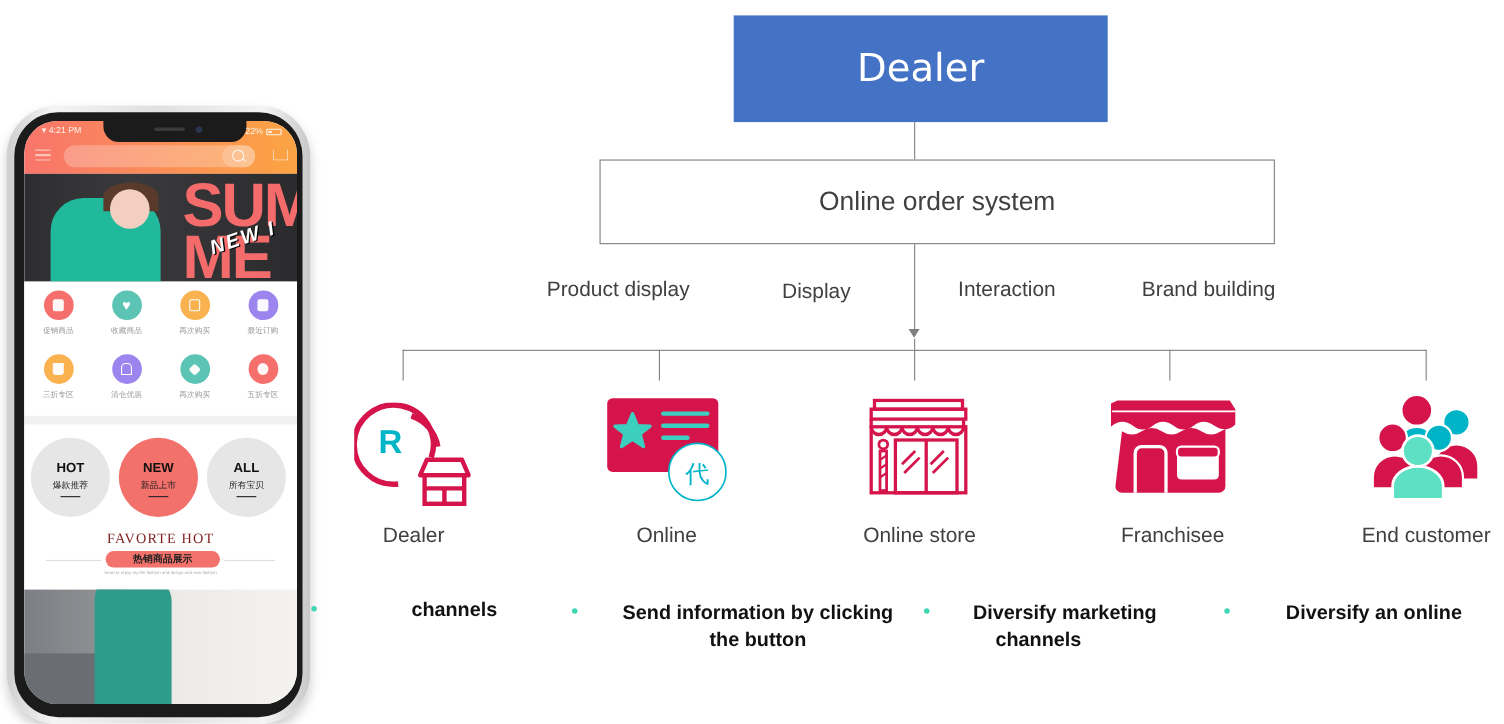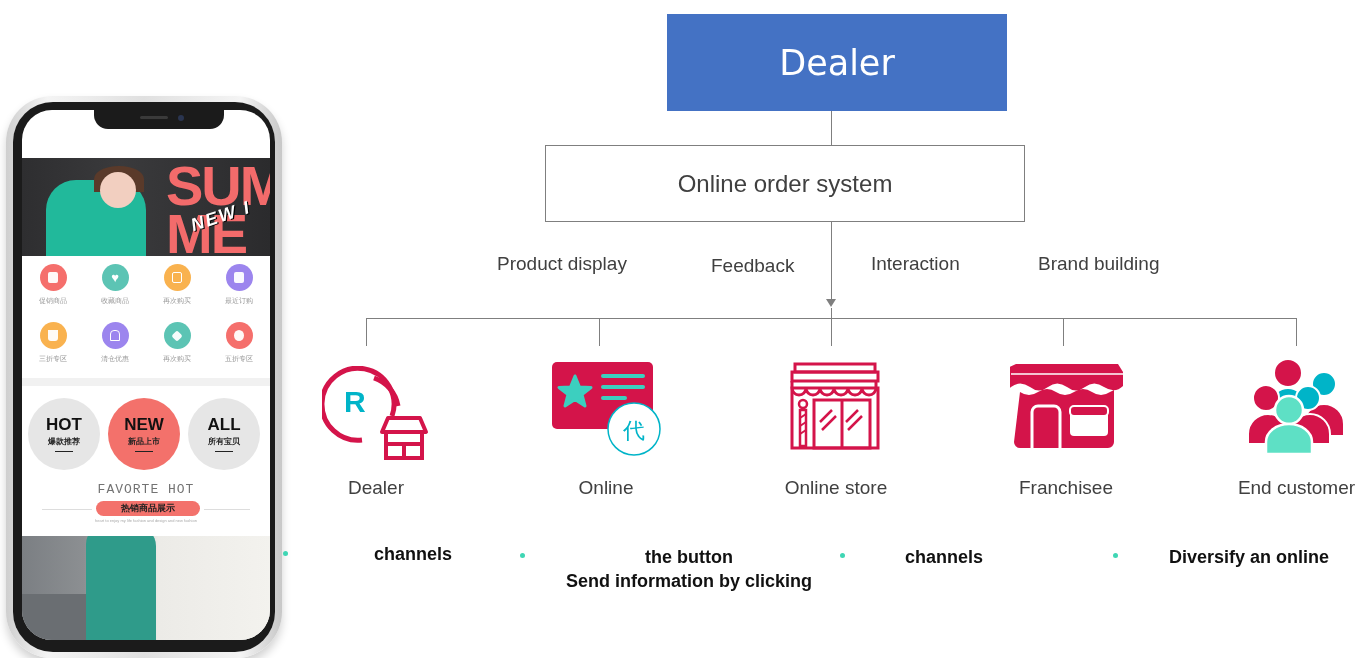--- a/index.html
+++ b/index.html
@@ -39,37 +39,37 @@
   .cat-grid { position: absolute; left: 0; top: 146px; width: 248px; height: 122px; background: #fff; display: grid; grid-template-columns: repeat(4, 1fr); padding-top: 8px; }
   .cat-item { display: flex; flex-direction: column; align-items: center; height: 58px; }
   .cat-circle { width: 27px; height: 27px; border-radius: 50%; position: relative; display: flex; align-items: center; justify-content: center; }
   .cat-circle .glyph { width: 10px; height: 11px; background: rgba(255,255,255,.95); border-radius: 2px; }
   .cat-label { font-size: 7px; color: #999; margin-top: 5px; }
 
   .divider-gray { position: absolute; left: 0; top: 268px; width: 248px; height: 8px; background: #f1f1f1; }
 
   .promo { position: absolute; left: 0; top: 276px; width: 248px; height: 150px; background: #fff; }
   .promo-circle { position: absolute; top: 12px; width: 72px; height: 72px; border-radius: 50%; display: flex; flex-direction: column; align-items: center; justify-content: center; }
-  .promo-circle .big { font-weight: bold; font-size: 17px; color: #111; line-height: 18px; }
-  .promo-circle .small { font-size: 8px; color: #222; font-weight: bold; margin-top: 2px; }
+  .promo-circle .big { font-weight: bold; font-size: 12px; color: #111; line-height: 18px; }
+  .promo-circle .small { font-size: 8px; color: #222; font-weight: normal; margin-top: 2px; }
   .promo-circle .line { width: 18px; height: 1.5px; background: #222; margin-top: 4px; }
-  .fav-title { position: absolute; left: 0; top: 96px; width: 248px; text-align: center; font-family: Liberation Mono, monospace; font-size: 13px; letter-spacing: 1px; color: #737373; }
+  .fav-title { position: absolute; left: 0; top: 96px; width: 248px; text-align: center; font-family: Liberation Serif, serif; font-size: 13px; letter-spacing: 1px; color: #7f1d1d; }
   .fav-line { position: absolute; top: 123px; height: 1px; background: #ddd; }
   .fav-pill { position: absolute; left: 74px; top: 115px; width: 104px; height: 15px; background: #f3726c; border-radius: 8px; text-align: center; font-size: 9px; line-height: 15px; color: #222; font-weight: bold; }
   .fav-sub { position: absolute; left: 0; top: 132px; width: 248px; text-align: center; font-size: 4px; color: #aaa; }
 
   .bottom-photo { position: absolute; left: 0; top: 426px; width: 248px; height: 104px; background: linear-gradient(90deg,#7b7f83 0%,#8c8f92 25%,#ecebe7 55%,#f3f2ee 100%); overflow: hidden; }
   .bottom-photo .sweater { position: absolute; left: 64px; top: -10px; width: 70px; height: 120px; background: #2f9b8a; border-radius: 18px 20px 0 0; }
   .bottom-photo .road { position: absolute; left: 0; top: 58px; width: 80px; height: 50px; background: #6a6e72; }
 
   
   .company-box { position: absolute; left: 667px; top: 14px; width: 340px; height: 97px; background: #4472c4; display: flex; align-items: center; justify-content: center; color: #fff; font-family: "DejaVu Sans", sans-serif; font-size: 35px; }
   .vline { position: absolute; width: 1px; background: #7f7f7f; }
   .hline { position: absolute; height: 1px; background: #7f7f7f; }
-  .order-box { position: absolute; left: 545px; top: 145px; width: 480px; height: 77px; border: 1px solid #7f7f7f; background: #fff; display: flex; align-items: center; justify-content: center; font-size: 24px; color: #404040; }
+  .order-box { position: absolute; left: 545px; top: 145px; width: 614px; height: 77px; border: 1px solid #7f7f7f; background: #fff; display: flex; align-items: center; justify-content: center; font-size: 24px; color: #404040; }
   .arrowhead { position: absolute; left: 826px; top: 299px; width: 0; height: 0; border-left: 5px solid transparent; border-right: 5px solid transparent; border-top: 8px solid #7f7f7f; }
   .flow-label { position: absolute; font-size: 19px; color: #404040; }
 
   .channel-label { position: absolute; font-size: 19px; color: #404040; text-align: center; }
 
   .bullet { position: absolute; width: 5px; height: 5px; border-radius: 50%; background: #3fd6b4; }
   .benefit { position: absolute; font-weight: bold; font-size: 18px; line-height: 24px; color: #111; text-align: center; }
 
   svg { display: block; }
 </style>
@@ -79,20 +79,36 @@
 <div class="stage">
 
   <div class="phone">
     <div class="phone-inner"></div>
     <div class="screen">
       <div class="notch">
         <div class="speaker"></div>
         <div class="cam"></div>
       </div>
 
+      <div class="app-header">
+        <div class="status-left">
+          <span>▾</span>
+          <span>4:21 PM</span>
+        </div>
+        <div class="status-right">
+          <span>※</span>
+          <span>22%</span>
+          <span class="battery"></span>
+        </div>
+        <div class="menu-icon"></div>
+        <div class="search-bar" placeholder="">
+          <div class="search-btn"></div>
+        </div>
+        <div class="cart-icon"></div>
+      </div>
 
       <div class="banner">
         <div class="person">
           <div class="hair"></div>
           <div class="head"></div>
         </div>
         <div class="sum">
           <div>SUM</div>
           <div>ME</div>
         </div>
@@ -183,21 +199,21 @@
   </div>
 
   <div class="company-box">Dealer</div>
   <div class="vline" style="left:831px;top:111px;height:34px"></div>
 
   <div class="order-box">Online order system</div>
   <div class="vline" style="left:831px;top:222px;height:78px"></div>
   <div class="arrowhead"></div>
 
   <div class="flow-label" style="left:497px;top:253px">Product display</div>
-  <div class="flow-label" style="left:711px;top:255px">Feedback</div>
+  <div class="flow-label" style="left:711px;top:255px">Display</div>
   <div class="flow-label" style="left:871px;top:253px">Interaction</div>
   <div class="flow-label" style="left:1038px;top:253px">Brand building</div>
 
   <div class="hline" style="left:366px;top:318px;width:931px"></div>
   <div class="vline" style="left:366px;top:318px;height:28px"></div>
   <div class="vline" style="left:599px;top:318px;height:28px"></div>
   <div class="vline" style="left:831px;top:308px;height:38px"></div>
   <div class="vline" style="left:1063px;top:318px;height:28px"></div>
   <div class="vline" style="left:1296px;top:318px;height:28px"></div>
 
@@ -276,26 +292,27 @@
   </div>
   <div class="channel-label" style="left:1226px;top:477px;width:141px">End customer</div>
 
   <div class="bullet" style="left:283px;top:551px"></div>
   <div class="benefit" style="left:302px;top:542px;width:222px">
     <div>channels</div>
   </div>
 
   <div class="bullet" style="left:520px;top:553px"></div>
   <div class="benefit" style="left:552px;top:545px;width:274px">
+    <div>Send information by clicking</div>
     <div>the button</div>
-    <div>Send information by clicking</div>
   </div>
 
   <div class="bullet" style="left:840px;top:553px"></div>
   <div class="benefit" style="left:870px;top:545px;width:196px">
+    <div>Diversify marketing</div>
     <div style="text-align:left;padding-left:35px">channels</div>
   </div>
 
   <div class="bullet" style="left:1113px;top:553px"></div>
   <div class="benefit" style="left:1148px;top:545px;width:202px">
     <div>Diversify an online</div>
   </div>
 
 </div>
 

